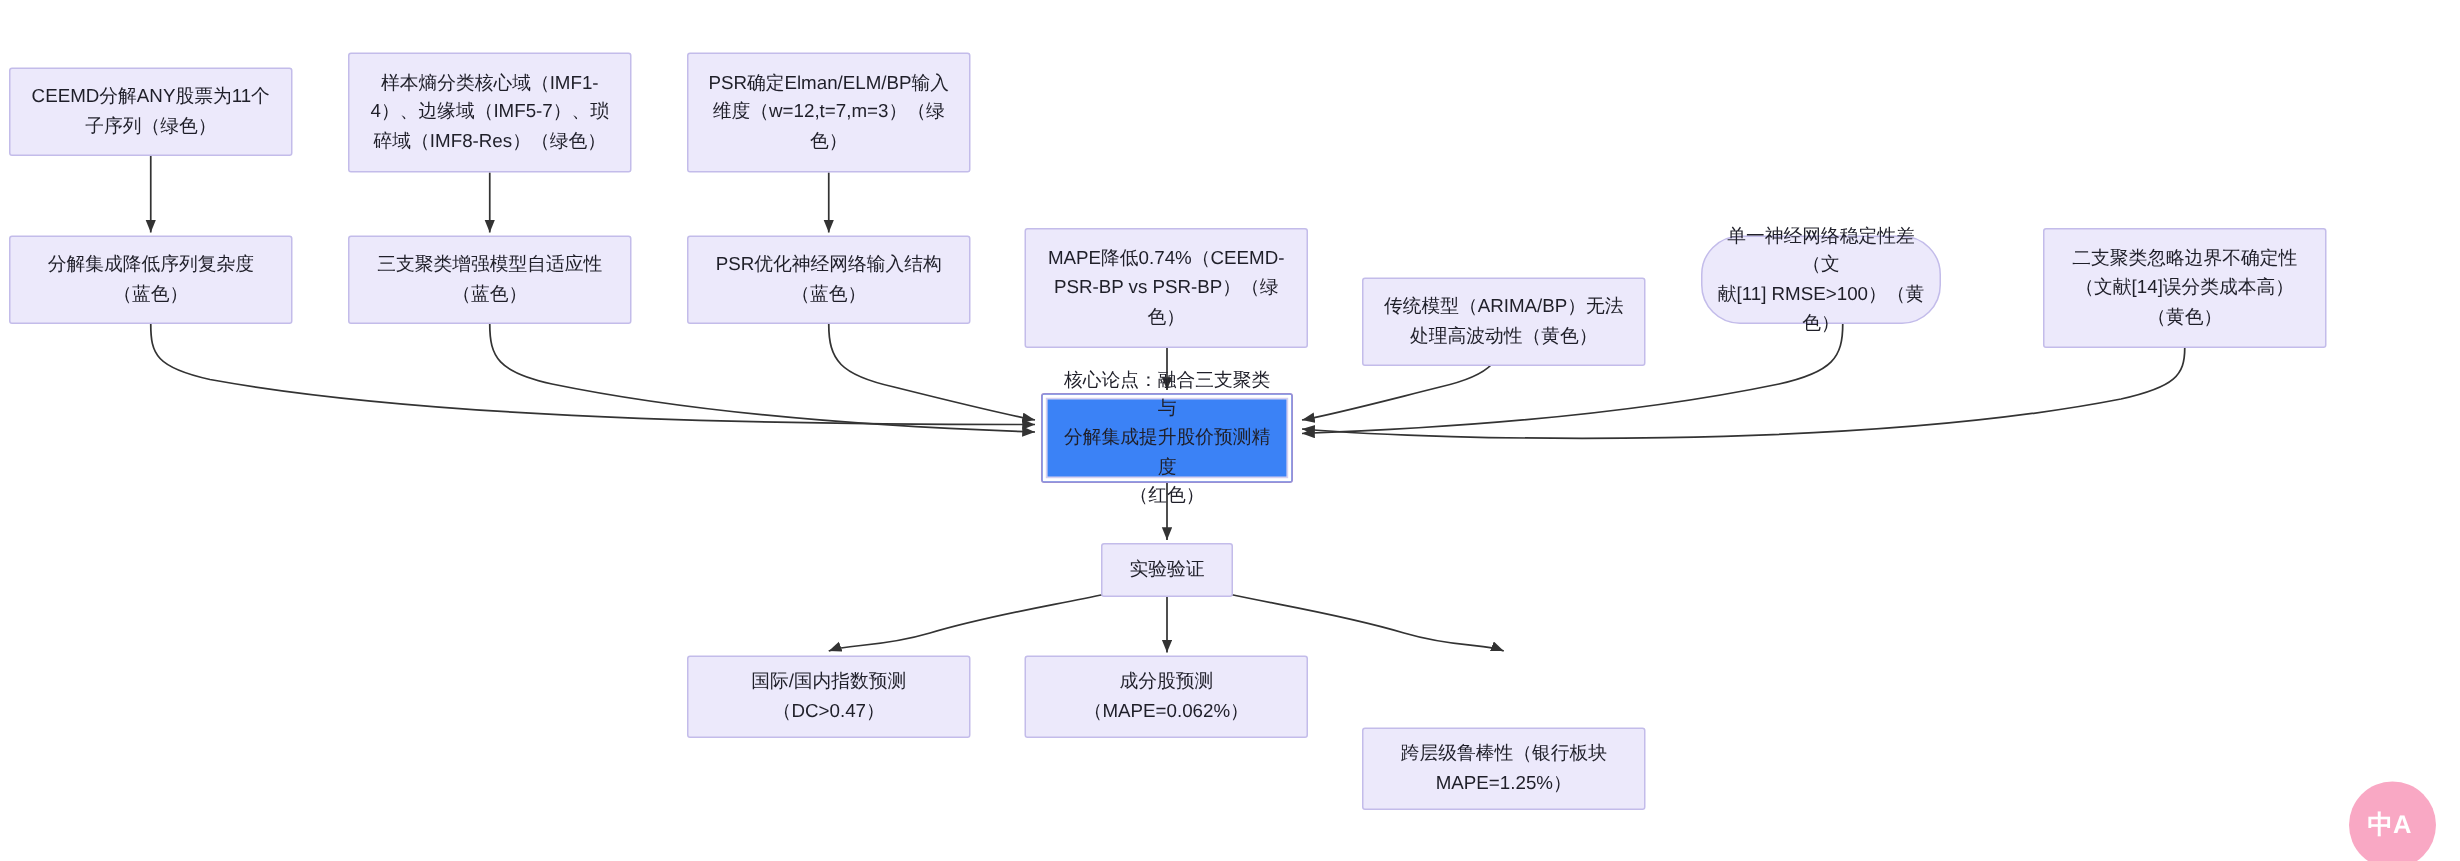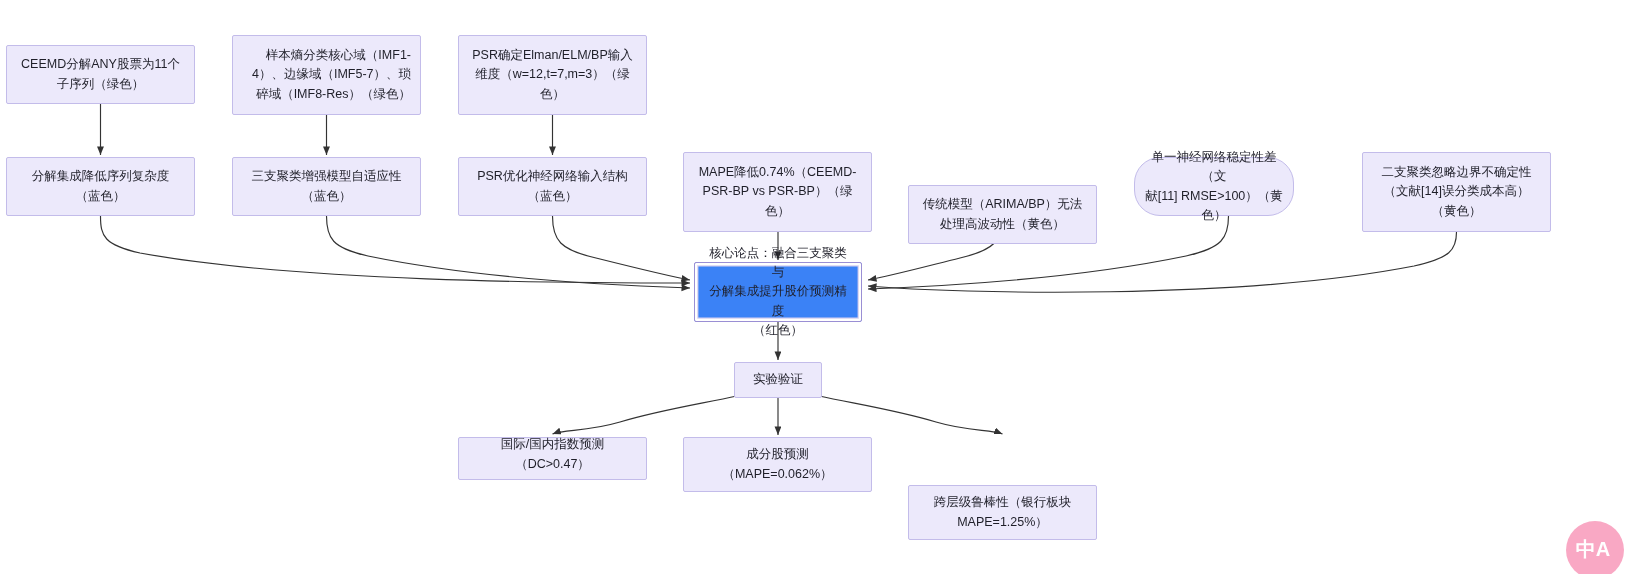--- a/index.html
+++ b/index.html
@@ -59,21 +59,21 @@
     border-radius: 50%;
     background: #F9A8C4;
     display: flex;
     align-items: center;
     justify-content: center;
     color: #ffffff;
     font-weight: bold;
     overflow: hidden;
   }
   .watermark .wm-text {
-    font-size: 20px;
+    font-size: 17px;
     letter-spacing: 0px;
     white-space: nowrap;
     transform: translate(-2px, -1px);
   }
 </style>
 </head>
 <body>
 
 <div id="canvas">
 
@@ -104,21 +104,21 @@
       <path d="M737,396 C700,404 660,410 620,422 C586,432 566,429 552.5,434"></path>
       <path d="M778,398 L778,435"></path>
       <path d="M819,396 C856,404 896,410 936,422 C970,432 990,429 1002.5,434"></path>
     </g>
   </svg>
 
   <div class="node" style="left:6px;  top:45px;  width:189px; height:59px;">
     <span class="label">CEEMD分解ANY股票为11个
 子序列（绿色）</span>
   </div>
-  <div class="node" style="left:232px; top:35px;  width:189px; height:80px;text-align:right;">
+  <div class="node" style="left:232px; top:35px;  width:189px; height:80px;">
     <span class="label">样本熵分类核心域（IMF1-
 4）、边缘域（IMF5-7）、琐
 碎域（IMF8-Res）（绿色）</span>
   </div>
   <div class="node" style="left:458px; top:35px;  width:189px; height:80px;justify-content:flex-end;">
     <span class="label">PSR确定Elman/ELM/BP输入
 维度（w=12,t=7,m=3）（绿
 色）</span>
   </div>
   <div class="node" style="left:683px; top:152px; width:189px; height:80px;justify-content:center;">
@@ -156,21 +156,21 @@
   <div class="node core" style="left:694px; top:262px; width:168px; height:60px;">
     <span class="label">核心论点：融合三支聚类与
 分解集成提升股价预测精度
 （红色）</span>
   </div>
 
   <div class="node" style="left:734px; top:362px; width:88px; height:36px;">
     <span class="label">实验验证</span>
   </div>
 
-  <div class="node" style="left:458px; top:437px; width:189px; height:43px;align-items:flex-end;">
+  <div class="node" style="left:458px; top:437px; width:189px; height:55px;">
     <span class="label">国际/国内指数预测
 （DC&gt;0.47）</span>
   </div>
   <div class="node" style="left:683px; top:437px; width:189px; height:55px;">
     <span class="label">成分股预测
 （MAPE=0.062%）</span>
   </div>
   <div class="node" style="left:908px; top:437px; width:189px; height:55px;margin-top:48px;">
     <span class="label">跨层级鲁棒性（银行板块
 MAPE=1.25%）</span>

